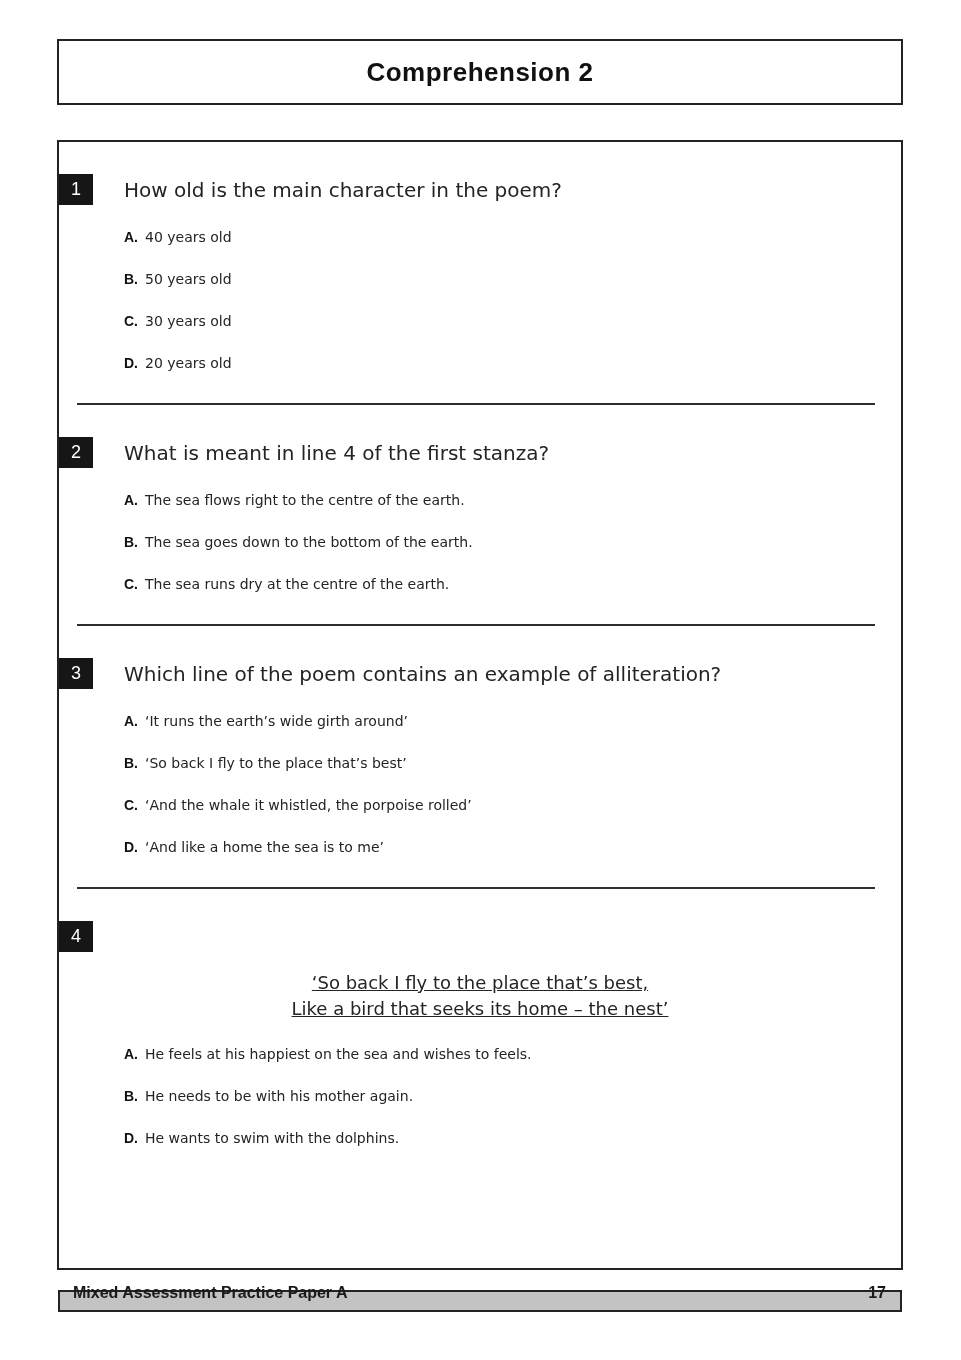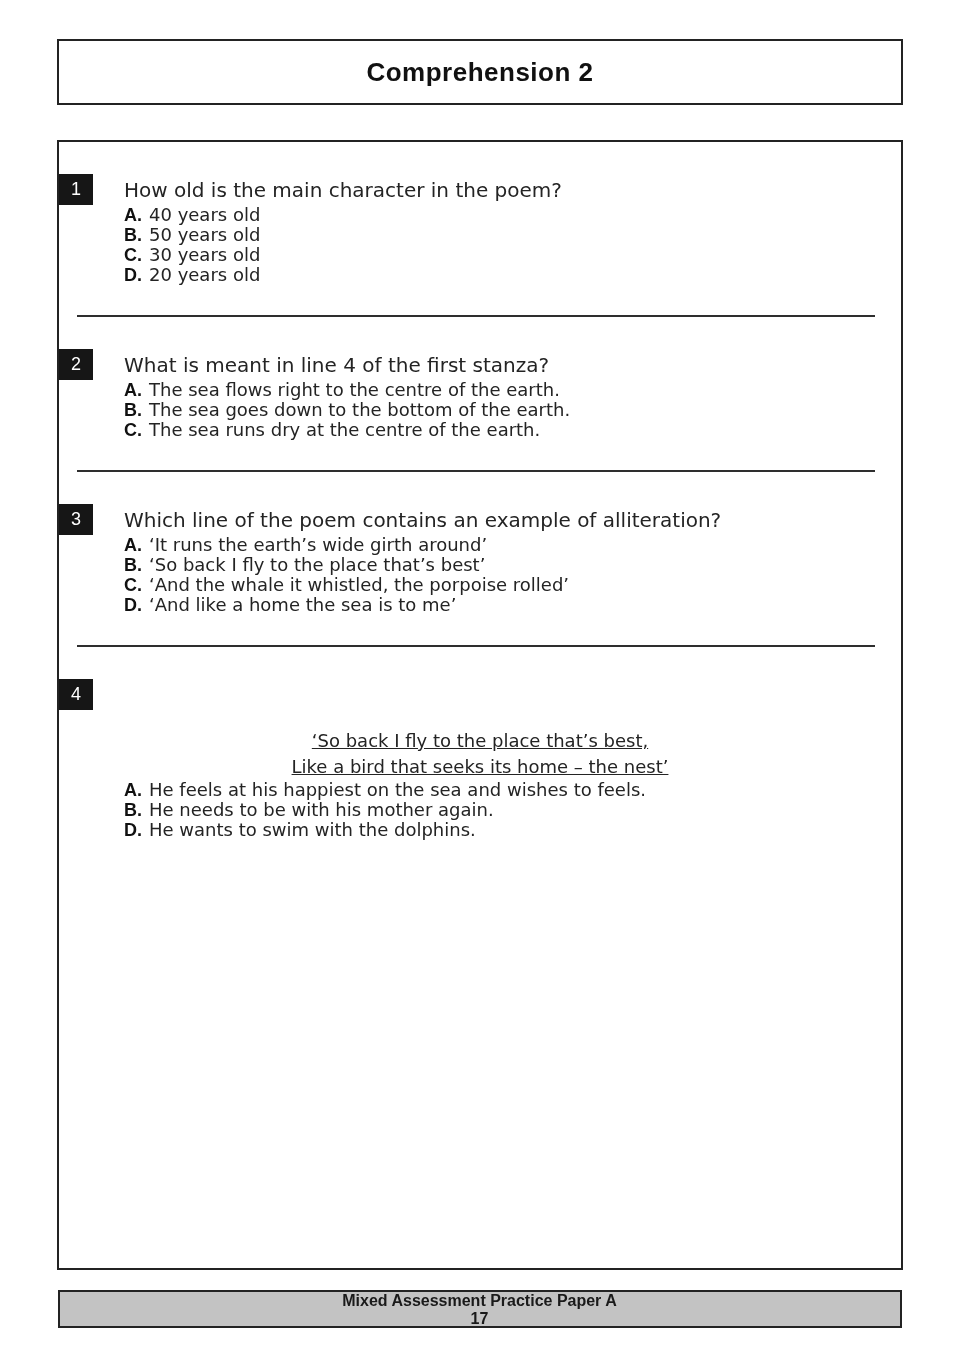--- a/index.html
+++ b/index.html
@@ -58,21 +58,22 @@
     flex: 0 0 auto;
     margin-left: 0px;
   }
   .q-text {
     margin-left: 31px;
     font-size: 20px;
     color: #242424;
   }
   .options { margin-left: 65px; }
   .option-row {
-    font-size: 18px;
+    margin-top: 22px;
+    font-size: 14px;
     line-height: 20px;
     color: #242424;
     white-space: nowrap;
   }
   .opt-letter {
     font-family: "Liberation Sans", sans-serif;
     font-weight: 700;
     color: #111111;
     margin-right: 7px;
   }
@@ -85,28 +86,27 @@
     text-decoration: underline;
   }
   .separator {
     border: none;
     border-top: 2px solid #2e2e2e;
     margin: 30px 26px 12px 18px;
   }
   .footer-bar {
     position: absolute;
     left: 58px; top: 1290px;
-    width: 844px; height: 38px;
+    width: 844px; height: 22px;
     background: #c3c3c3;
     border: 2px solid #232323;
     display: flex;
     align-items: center;
     justify-content: space-between;
     padding: 0 14px 16px 13px;
-    flex-direction: column;
   }
   .footer-bar .f-label, .footer-bar .f-page {
     font-family: "Liberation Sans", sans-serif;
     font-weight: 700;
     font-size: 16px;
     color: #1a1a1a;
   }
 </style>
 </head>
 <body>

